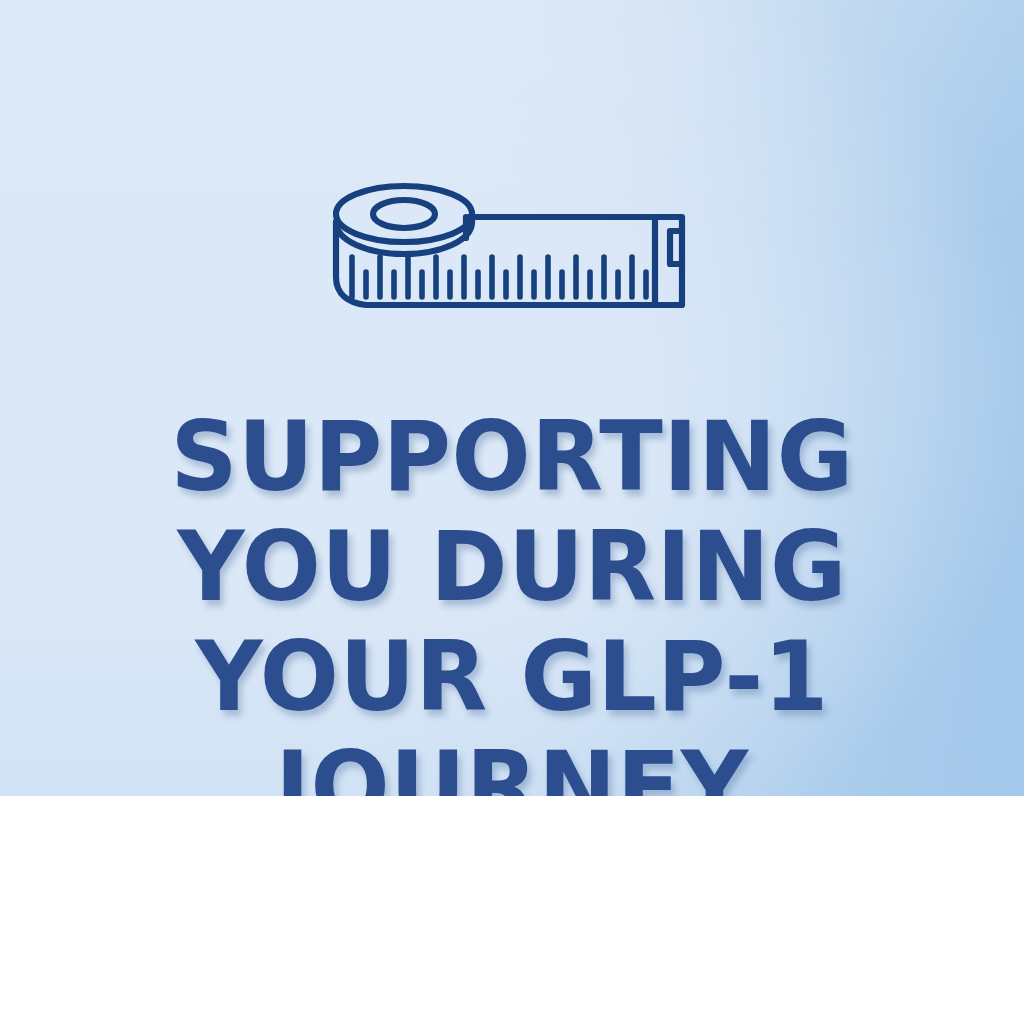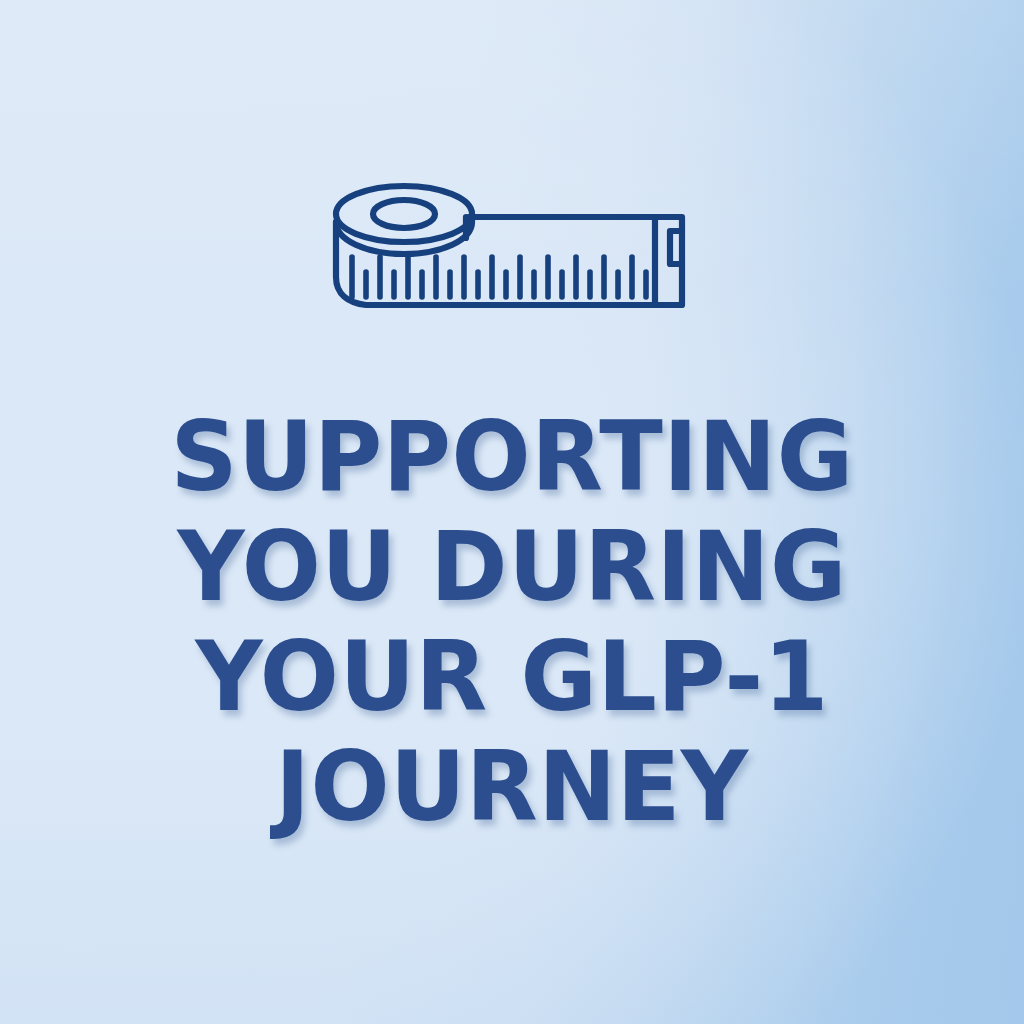--- a/index.html
+++ b/index.html
@@ -3,21 +3,21 @@
 <meta charset="utf-8">
 <style>
   html, body {
     margin: 0;
     padding: 0;
     background: #ffffff;
   }
   #poster {
     position: relative;
     width: 1024px;
-    height: 1024px;
+    height: 796px;
     overflow: hidden;
     font-family: "DejaVu Sans", sans-serif;
     background:
       radial-gradient(ellipse 120% 100% at 8% 50%, #dbe8f7 0%, #dbe8f7 42%, rgba(219,232,247,0) 78%),
       linear-gradient(100deg, #d9e7f6 0%, #d9e7f6 40%, #cfe0f3 58%, #bad5ef 74%, #a8cbec 88%, #a2c7ea 100%);
   }
   
   #poster::after {
     content: "";
     position: absolute;

